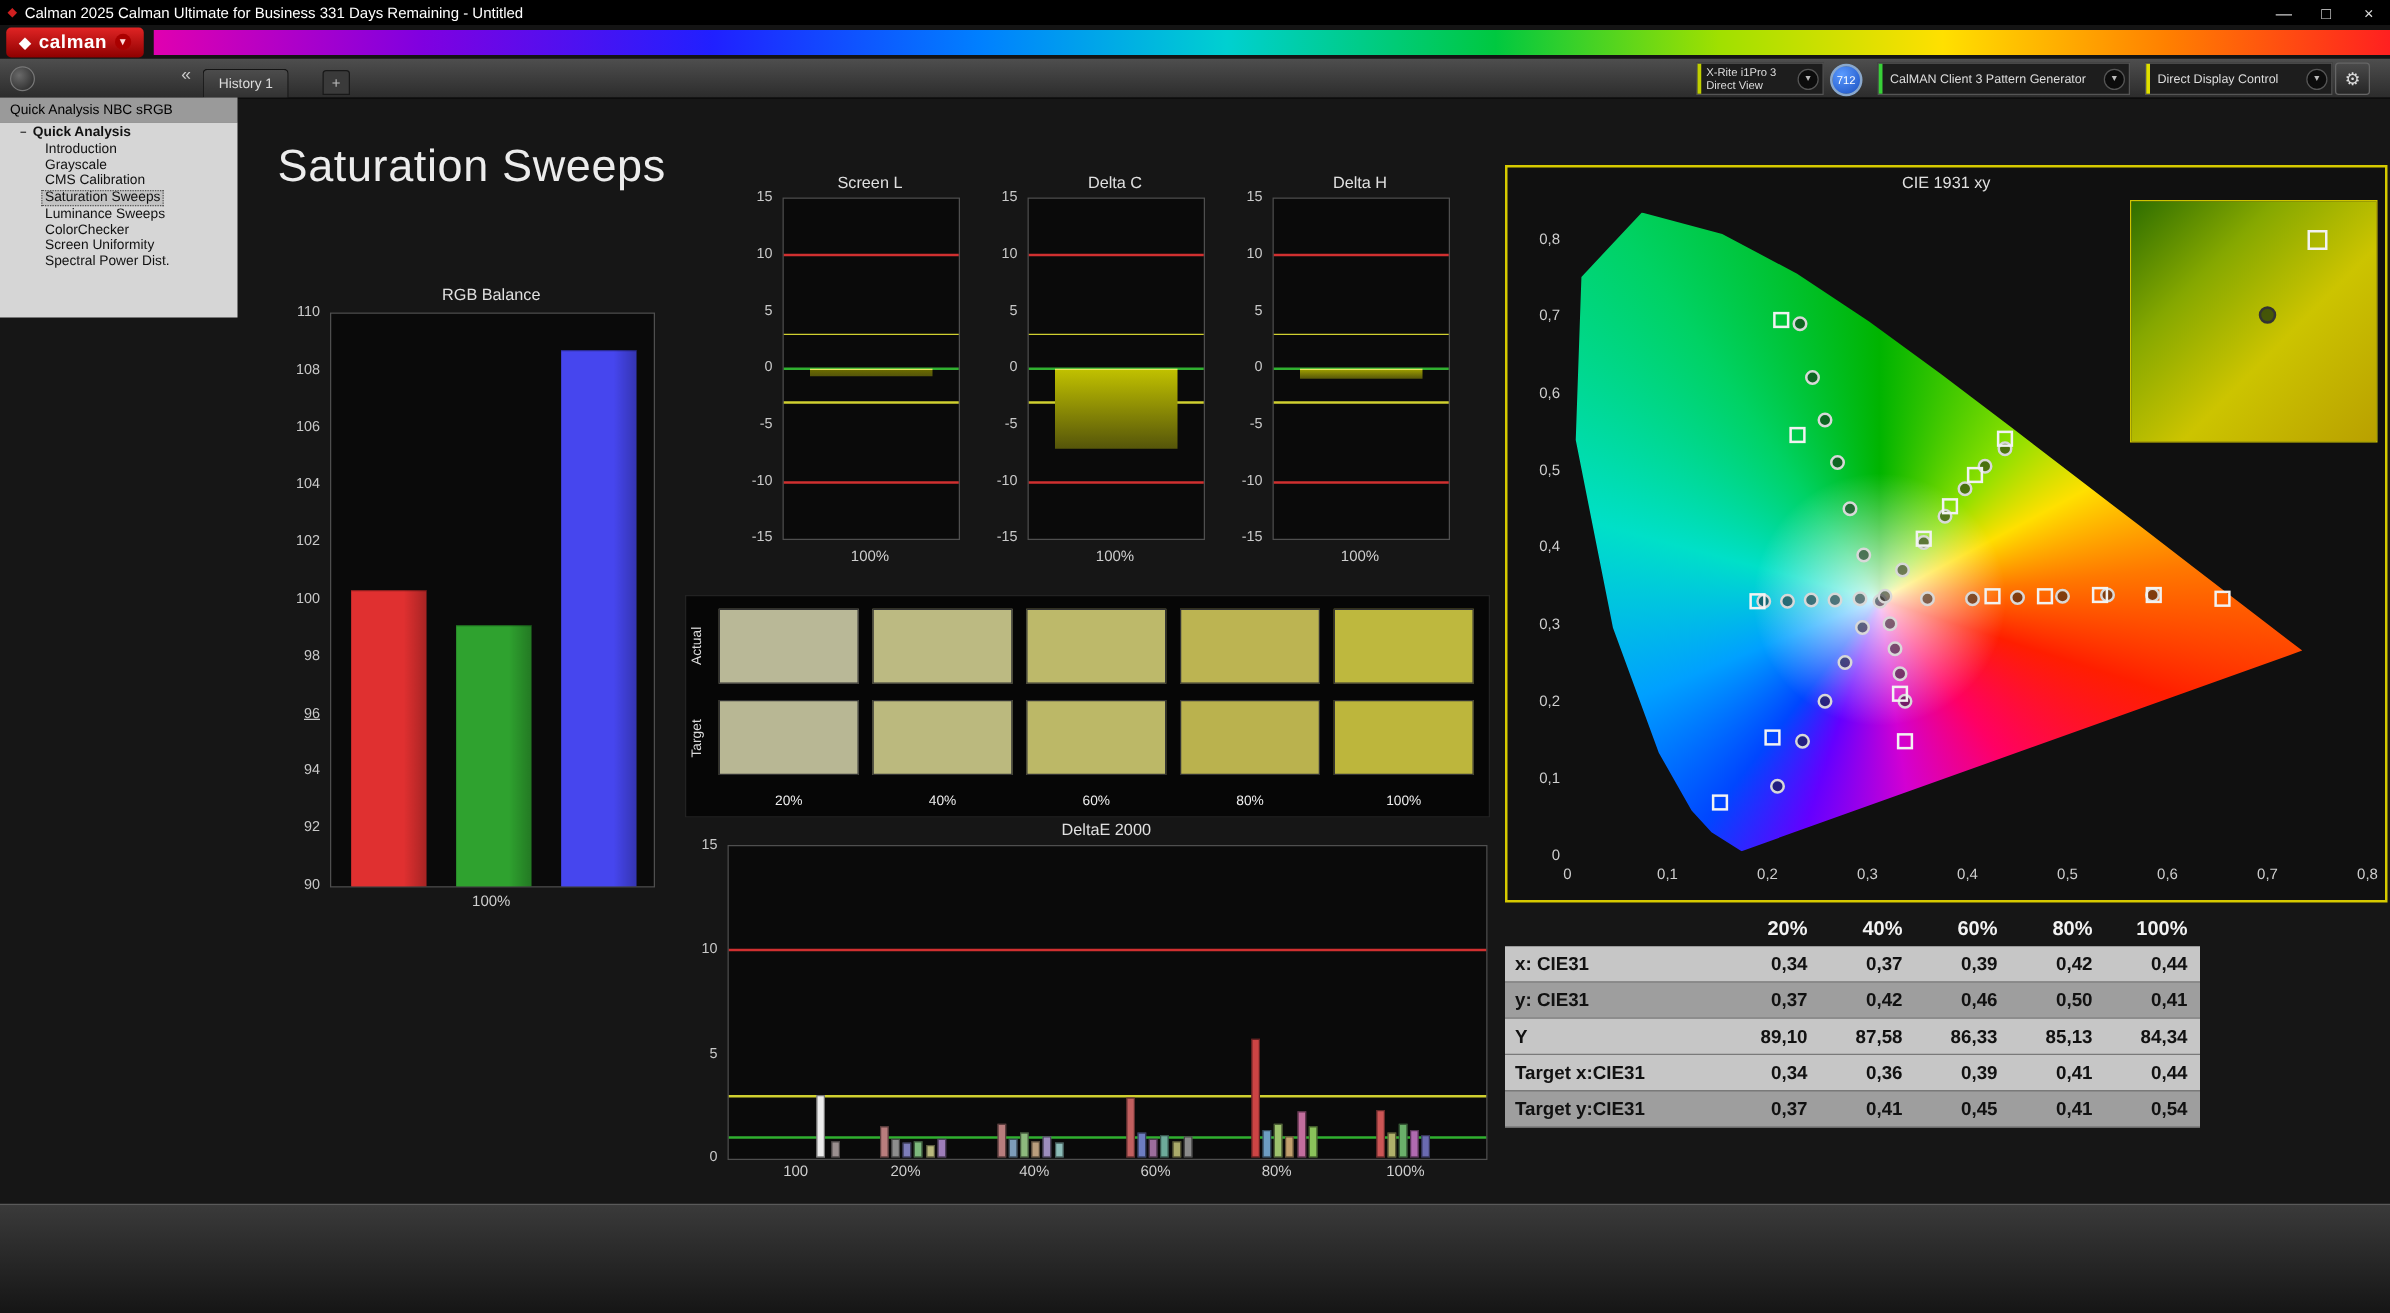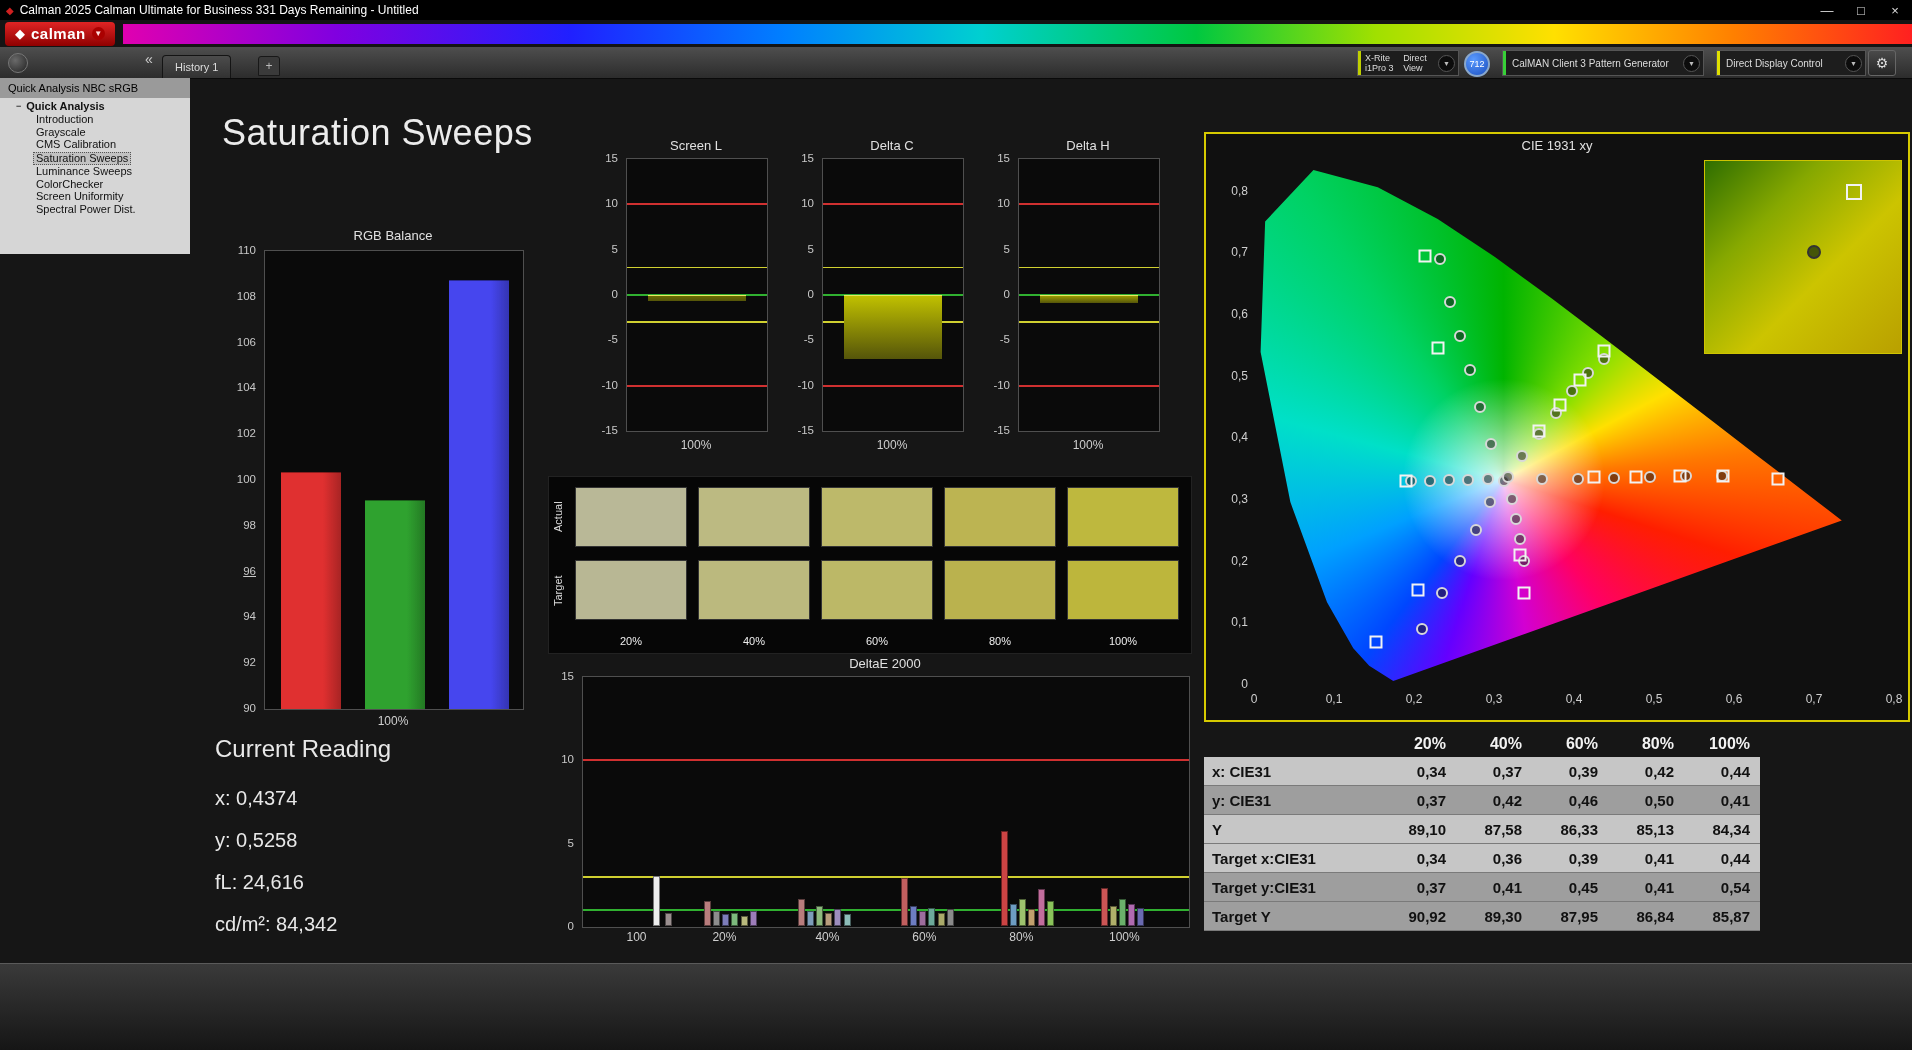--- a/index.html
+++ b/index.html
@@ -21,21 +21,21 @@
   #rainbow{flex:1;height:20px;margin-left:8px;background:linear-gradient(90deg,#e000b0 0%,#8000e0 12%,#2020ff 25%,#0080ff 37%,#00d0d0 48%,#00c840 60%,#a0e000 70%,#ffe000 80%,#ff8000 90%,#ff2020 100%);}
 
   
   #toolbar{position:absolute;left:0;top:47px;width:1912px;height:31px;background:linear-gradient(180deg,#4e4e4e,#2c2c2c);border-bottom:1px solid #0a0a0a;}
   #nav-circle{position:absolute;left:8px;top:6px;width:18px;height:18px;border-radius:50%;background:radial-gradient(circle at 35% 35%,#6a6a6a,#222);border:1px solid #777;}
   #collapse-btn{position:absolute;left:140px;top:4px;width:18px;height:20px;color:#ccc;font-size:14px;text-align:center;}
   #history-tab{position:absolute;left:162px;bottom:0;height:22px;padding:0 12px;display:flex;align-items:center;font-size:11px;color:#ddd;background:linear-gradient(180deg,#4c4c4c,#323232);border:1px solid #141414;border-bottom:none;border-radius:4px 4px 0 0;}
   #add-tab{position:absolute;left:258px;bottom:2px;width:20px;height:18px;display:flex;align-items:center;justify-content:center;font-size:12px;color:#bbb;background:#3a3a3a;border:1px solid #181818;border-radius:3px 3px 0 0;}
   .combo{position:absolute;top:3px;height:24px;background:#1d1d1d;border:1px solid #555;display:flex;align-items:center;color:#ddd;}
   .combo .accent{width:3px;height:100%;}
-  .combo-lines{display:flex;flex-direction:row;justify-content:center;line-height:10px;font-size:9px;padding:0 4px;flex:1;}
+  .combo-lines{display:flex;flex-direction:column;justify-content:center;line-height:10px;font-size:9px;padding:0 4px;flex:1;}
   .combo-single{font-size:10px;padding:0 6px;flex:1;white-space:nowrap;}
   .combo-caret{width:15px;height:15px;border-radius:50%;background:#0c0c0c;border:1px solid #555;color:#bbb;font-size:7px;display:flex;align-items:center;justify-content:center;margin-right:3px;}
   #meter-combo{left:1357px;width:100px;}
   #meter-badge{position:absolute;left:1464px;top:4px;width:22px;height:22px;border-radius:50%;background:radial-gradient(circle at 35% 30%,#5a9aff,#1a4fc0);border:2px solid #8aa8cc;color:#fff;font-size:9px;display:flex;align-items:center;justify-content:center;}
   #source-combo{left:1502px;width:200px;}
   #display-combo{left:1716px;width:148px;}
   #gear-btn{position:absolute;left:1868px;top:3px;width:26px;height:24px;background:linear-gradient(180deg,#4a4a4a,#262626);border:1px solid #666;border-radius:3px;color:#ddd;font-size:14px;display:flex;align-items:center;justify-content:center;}
 
   
   #sidebar-header{position:absolute;left:0;top:78px;width:190px;height:20px;background:#9a9a9a;color:#000;font-size:11px;display:flex;align-items:center;padding-left:8px;box-sizing:border-box;}
@@ -361,27 +361,20 @@
     <div id="de-xaxis">
         <span style="left: 9%;">100</span>
         <span style="left: 23.5%;">20%</span>
         <span style="left: 40.5%;">40%</span>
         <span style="left: 56.5%;">60%</span>
         <span style="left: 72.5%;">80%</span>
         <span style="left: 89.5%;">100%</span>
       </div>
   </div>
 
-  <div id="reading">
-    <div class="head">Current Reading</div>
-    <div class="line">x: 0,4374</div>
-    <div class="line">y: 0,5258</div>
-    <div class="line">fL: 24,616</div>
-    <div class="line">cd/m²: 84,342</div>
-  </div>
 
   <div id="cie-panel">
     <div class="chart-title">CIE 1931 xy</div>
     <div id="cie-yaxis">
         <span style="bottom: 0%;">0</span>
         <span style="bottom: 11.7647%;">0,1</span>
         <span style="bottom: 23.5294%;">0,2</span>
         <span style="bottom: 35.2941%;">0,3</span>
         <span style="bottom: 47.0588%;">0,4</span>
         <span style="bottom: 58.8235%;">0,5</span>
@@ -501,28 +494,20 @@
         <div class="tcell num">0,44</div>
       </div>
       <div class="trow dark">
         <div class="tcell label">Target y:CIE31</div>
         <div class="tcell num">0,37</div>
         <div class="tcell num">0,41</div>
         <div class="tcell num">0,45</div>
         <div class="tcell num">0,41</div>
         <div class="tcell num">0,54</div>
       </div>
-      <div class="trow dark">
-        <div class="tcell label">Target Y</div>
-        <div class="tcell num">90,92</div>
-        <div class="tcell num">89,30</div>
-        <div class="tcell num">87,95</div>
-        <div class="tcell num">86,84</div>
-        <div class="tcell num">85,87</div>
-      </div>
     </div>
 
   <div id="bottombar">
     
     
     
 
     
     
     

